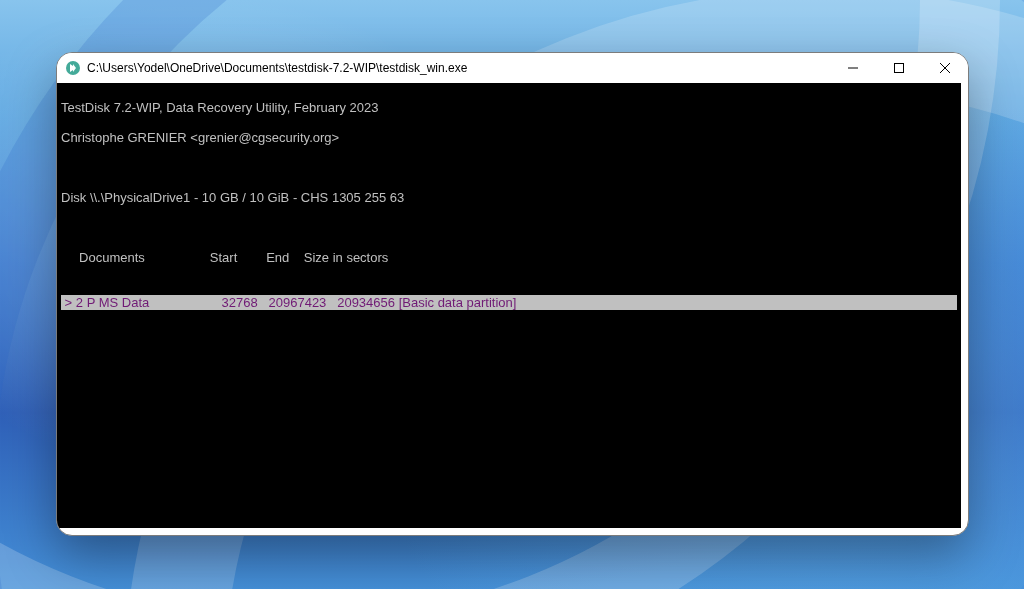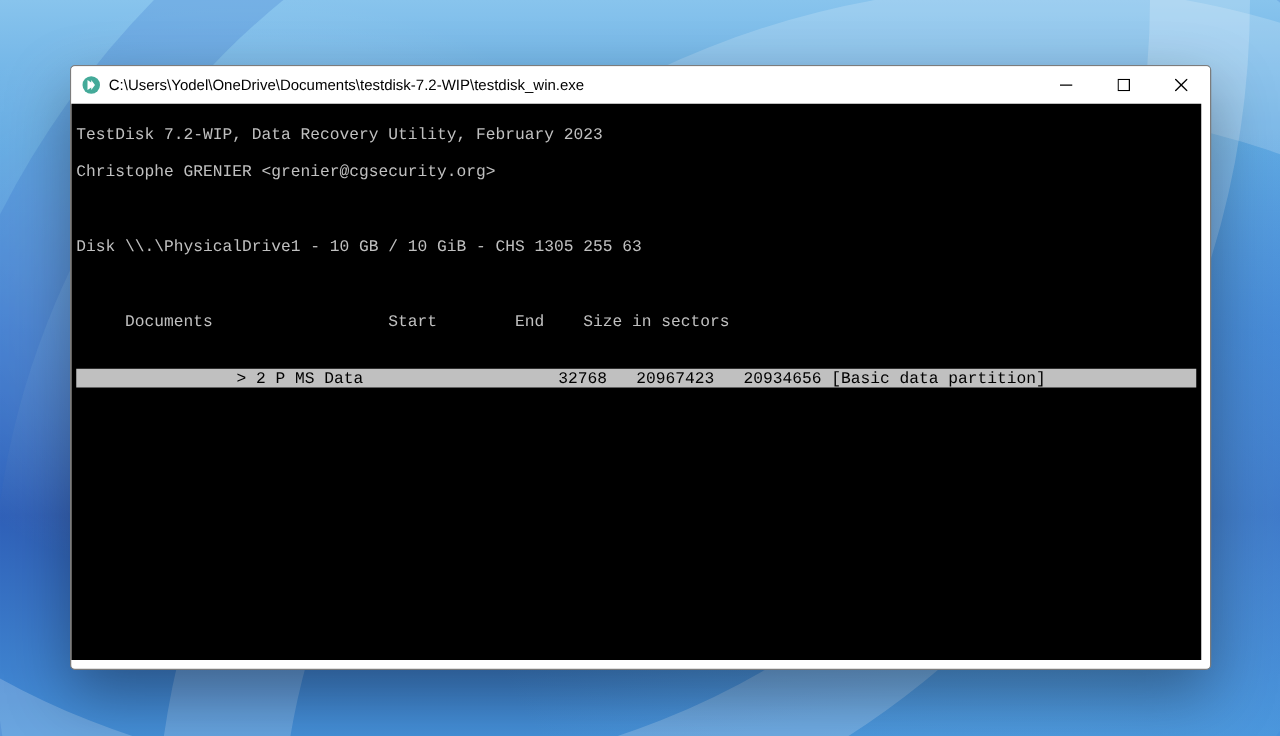--- a/index.html
+++ b/index.html
@@ -36,21 +36,21 @@
     .bloom.b4 { bottom: -600px; right: -300px; border-width: 70px; border-color: rgba(40,100,200,0.2); }
 
     .window {
       position: absolute;
       top: 52px;
       left: 56px;
       width: 913px;
       height: 484px;
       background: #ffffff;
       border: 1px solid #7c7c7c;
-      border-radius: 4px;
+      border-radius: 16px;
       box-shadow: 0 20px 50px rgba(0,0,0,0.35);
       display: flex;
       flex-direction: column;
       overflow: hidden;
     }
     .titlebar {
       height: 30px;
       background: #ffffff;
       display: flex;
       align-items: center;
@@ -84,35 +84,35 @@
       align-items: center;
       justify-content: center;
       color: #000;
       font-size: 10px;
     }
 
     .console {
       flex: 1;
       background: #000000;
       color: #c0c0c0;
-      font-family: Liberation Mono, monospace;
+      font-family: Liberation Sans, sans-serif;
       font-size: 13px;
       line-height: 15px;
       padding: 2px 4px;
       white-space: pre;
       position: relative;
       overflow: hidden;
       margin: 0 7px 7px 0;
     }
     .line { min-height: 15px; }
     .partition-table {
       display: block;
     }
     .row { display: block; min-height: 15px; white-space: pre; }
-    .row.selected { background: #c0c0c0; color: #000000; text-align: center; }
+    .row.selected { background: #c0c0c0; color: #701a75; }
   </style>
 </head>
 <body>
 
 <div class="wallpaper">
   <div class="bloom b1"></div>
   <div class="bloom b2"></div>
   <div class="bloom b3"></div>
   <div class="bloom b4"></div>
 </div>

